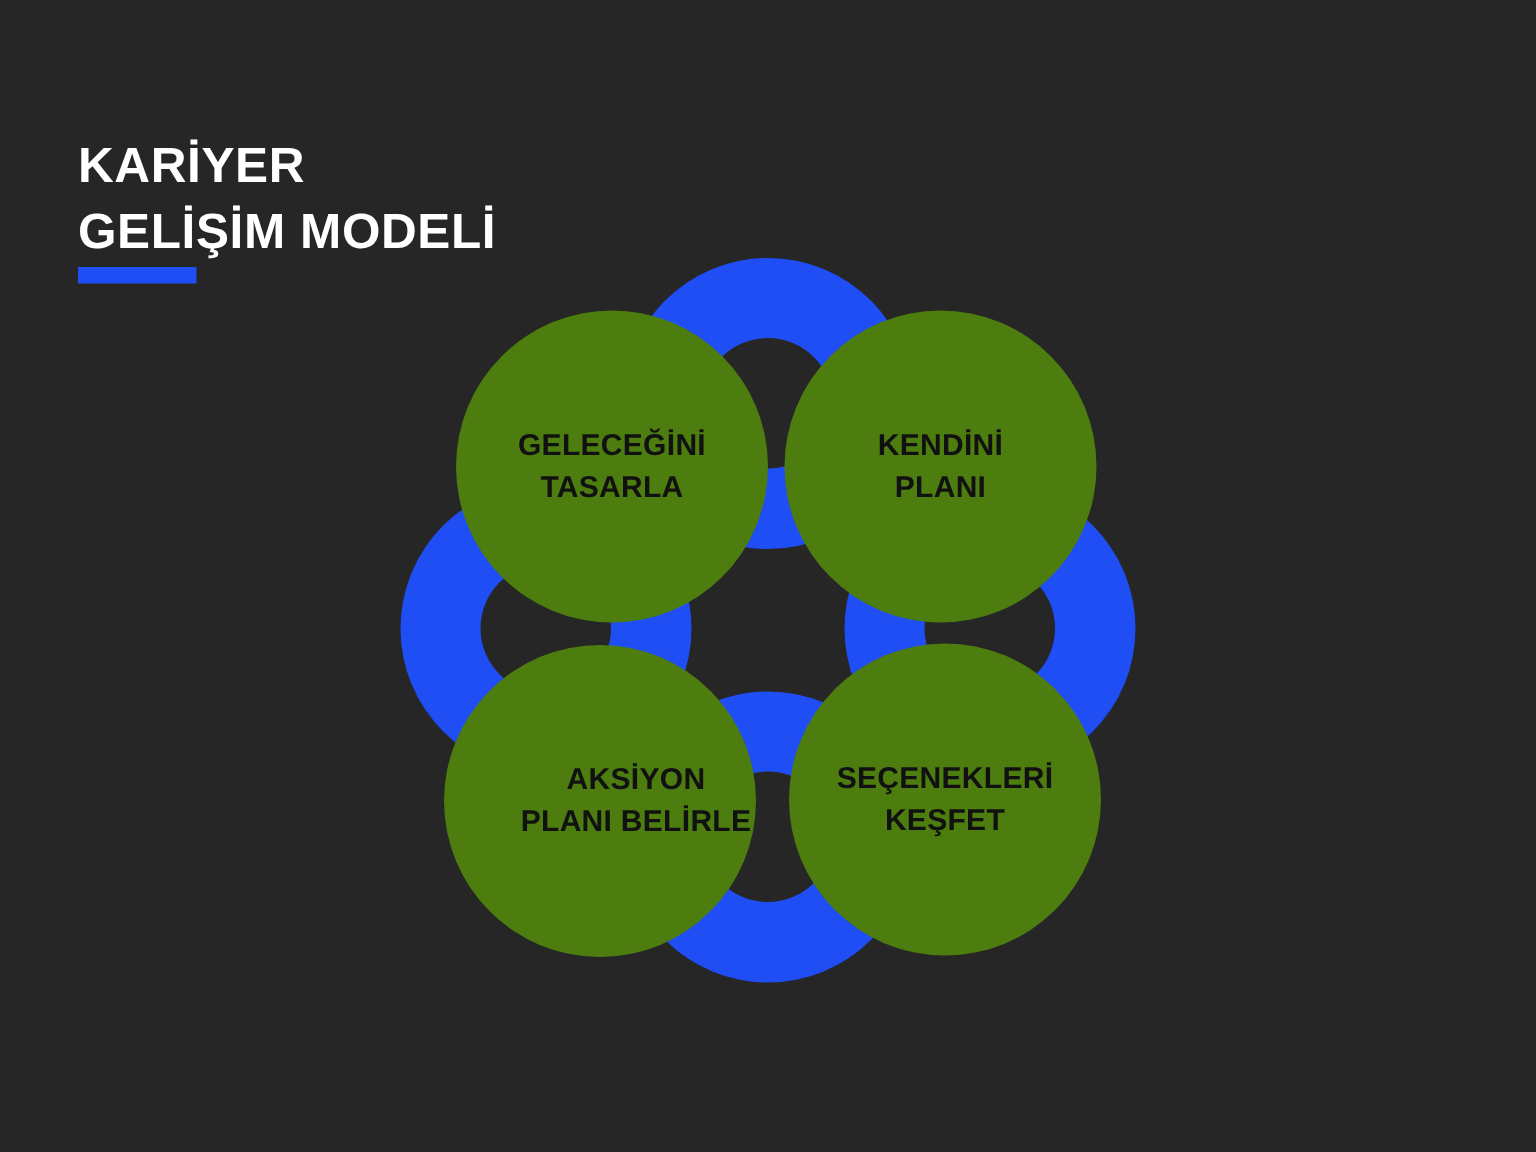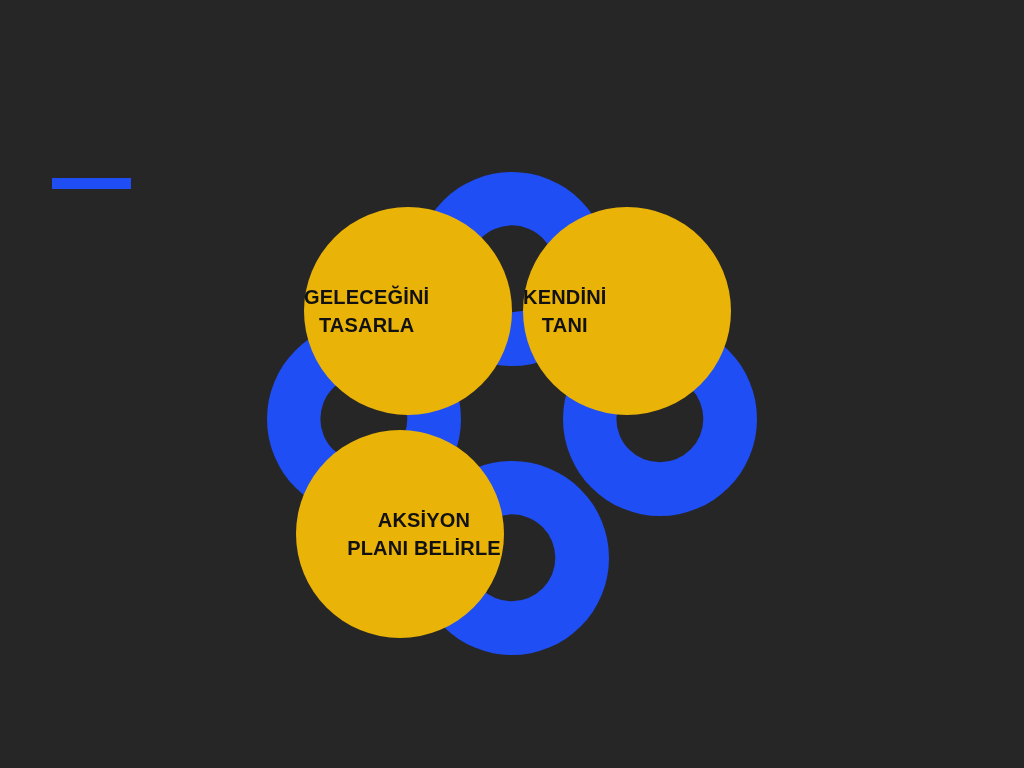--- a/index.html
+++ b/index.html
@@ -76,23 +76,24 @@
   #ring-right  { left: 563px; top: 322px; width: 194px; height: 194px; }
   #ring-bottom { left: 415px; top: 461px; width: 194px; height: 194px; }
   #ring-left   { left: 267px; top: 322px; width: 194px; height: 194px; }
 
   
   .node {
     position: absolute;
     width: 208px;
     height: 208px;
     border-radius: 50%;
-    background: #eab308;
+    background: #4d7c0f;
     display: flex;
     align-items: center;
+    justify-content: center;
   }
   .node-label {
     font-size: 20px;
     font-weight: bold;
     line-height: 1.42;
     letter-spacing: 0.2px;
     color: #111111;
     text-align: center;
     white-space: pre-line;
   }
@@ -103,40 +104,48 @@
 
   
   #node-aksiyon .node-label { width: 260px; margin-left: 48px; }
   #node-secenekleri .node-label { width: 215px; }
 </style>
 </head>
 <body>
 
 <div id="slide">
 
+  <div id="title-block">
+    <h1 id="page-title">KARİYER
+GELİŞİM MODELİ</h1>
+  </div>
 
   <div id="title-accent-bar"></div>
 
   <div id="diagram">
 
     <div class="ring" id="ring-top"></div>
     <div class="ring" id="ring-right"></div>
     <div class="ring" id="ring-bottom"></div>
     <div class="ring" id="ring-left"></div>
 
     <div class="node" id="node-gelecegini">
       <span class="node-label">GELECEĞİNİ
 TASARLA</span>
     </div>
 
     <div class="node" id="node-kendini">
       <span class="node-label">KENDİNİ
-TANI</span>
+PLANI</span>
     </div>
 
     <div class="node" id="node-aksiyon">
       <span class="node-label">AKSİYON
 PLANI BELİRLE</span>
     </div>
 
+    <div class="node" id="node-secenekleri">
+      <span class="node-label">SEÇENEKLERİ
+KEŞFET</span>
+    </div>
 
   </div>
 </div>
 
 </body></html>

